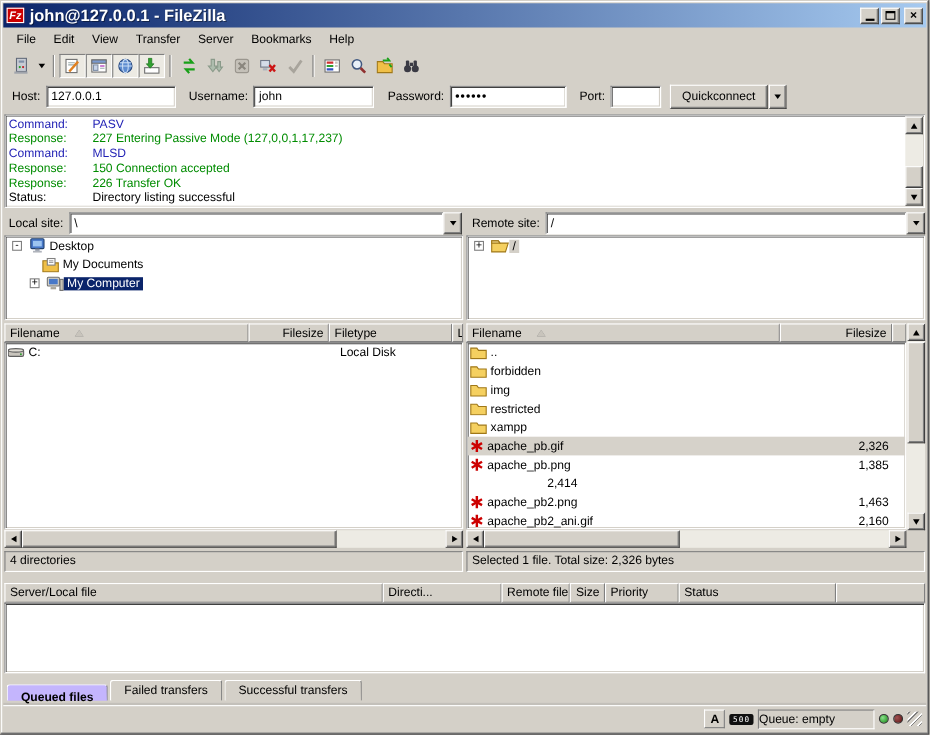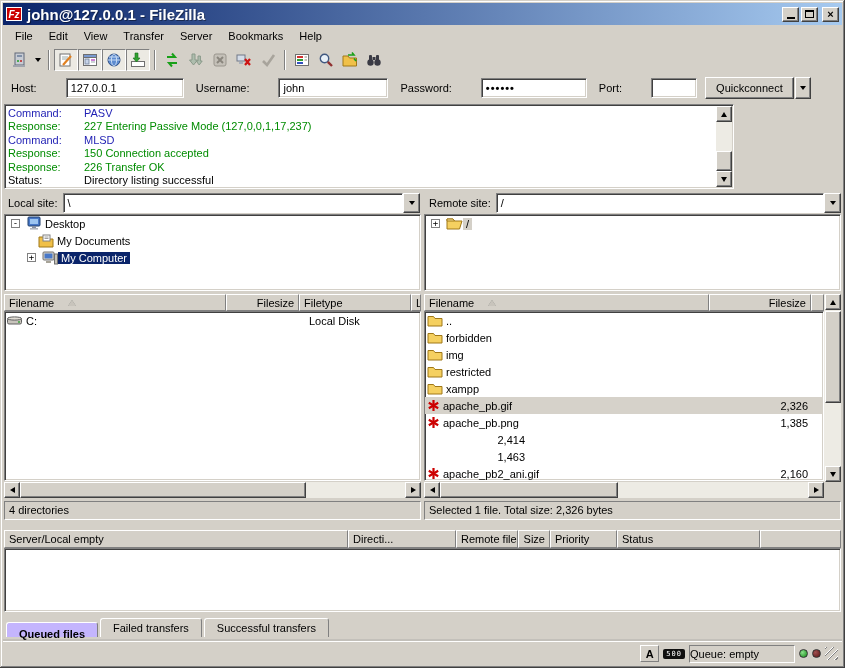--- a/index.html
+++ b/index.html
@@ -35,26 +35,26 @@
   .tbtn { width:24px; height:22px; display:flex; align-items:center; justify-content:center; background:transparent; border:1px solid transparent; }
   .tbtn.pressed { background:#ECEAE3; border-color:#808080 #fff #fff #808080; }
   .tbtn svg { display:block; }
   .caretbtn { width:13px; height:22px; display:flex; align-items:center; justify-content:center; }
   .tri-dn { width:0; height:0; border-left:3px solid transparent; border-right:3px solid transparent; border-top:4px solid #000; }
 
   
   .quickbar { position:absolute; left:3px; top:73px; right:3px; height:29px; display:flex; align-items:center; padding-left:8px; }
   .qlabel { margin-right:5px; }
   .qfield { height:20px; background:#fff; border:1px solid; border-color:#808080 #fff #fff #808080;
-    box-shadow: inset 1px 1px 0 #404040, inset -1px -1px 0 #D4D0C8; padding:3px 4px; white-space:nowrap; overflow:hidden;margin-left:24px; }
+    box-shadow: inset 1px 1px 0 #404040, inset -1px -1px 0 #D4D0C8; padding:3px 4px; white-space:nowrap; overflow:hidden; }
   .qc-btn { height:22px; padding:0 10px; display:flex; align-items:center; }
   .qc-caret { width:16px; height:22px; display:flex; align-items:center; justify-content:center; margin-left:1px; }
 
   
-  .logpanel { position:absolute; left:4px; top:104px; width:730px; height:85px; overflow:hidden; }
+  .logpanel { position:absolute; left:4px; top:104px; width:837px; height:85px; overflow:hidden; }
   .loglines { position:absolute; left:3px; top:2px; right:20px; }
   .logline { height:13.4px; white-space:nowrap; }
   .loglabel { display:inline-block; width:76px; }
   .log-cmd { color:#1F1FB4; }
   .log-resp { color:#008C00; }
   .log-status { color:#000; }
 
   
   .sbtn { position:absolute; width:16px; height:16px; background:#D4D0C8; border:1px solid; border-color:#fff #404040 #404040 #fff;
     box-shadow: inset -1px -1px 0 #808080, inset 1px 1px 0 #D4D0C8; display:flex; align-items:center; justify-content:center; }
@@ -517,33 +517,45 @@
             </svg>
           </span>
           <span>apache_pb.png</span>
         </span>
       <span class="fsize">1,385</span>
     </div>
     <div class="frow">
       <span class="fsize">2,414</span>
     </div>
     <div class="frow">
-      <span class="fsize">1,463</span>
-    </div>
-    <div class="frow">
       <span class="fname">
           <span class="icon">
             <svg width="13" height="13">
               <g stroke="#CC0000" stroke-width="2.2">
                 <path d="M6.5 1 v11"></path>
                 <path d="M1.8 3.8 l9.4 5.4"></path>
                 <path d="M11.2 3.8 L1.8 9.2"></path>
               </g>
             </svg>
           </span>
+          <span>apache_pb2.png</span>
+        </span>
+      <span class="fsize">1,463</span>
+    </div>
+    <div class="frow">
+      <span class="fname">
+          <span class="icon">
+            <svg width="13" height="13">
+              <g stroke="#CC0000" stroke-width="2.2">
+                <path d="M6.5 1 v11"></path>
+                <path d="M1.8 3.8 l9.4 5.4"></path>
+                <path d="M11.2 3.8 L1.8 9.2"></path>
+              </g>
+            </svg>
+          </span>
           <span>apache_pb2_ani.gif</span>
         </span>
       <span class="fsize">2,160</span>
     </div>
   </div>
 
   <div class="track" style="left:824px;top:294px;width:17px;height:188px"></div>
   <div class="sbtn" style="left:824.5px;top:294px">
       <span class="t-up"></span>
     </div>
@@ -568,21 +580,21 @@
   <div class="thumb" style="left:440px;top:482px;width:178px;height:16px"></div>
   <div class="sbtn" style="left:808px;top:482px">
       <span class="t-rt"></span>
     </div>
 
   <div class="statusline" style="left:4px;top:501px;width:417px">4 directories</div>
   <div class="statusline" style="left:424px;top:501px;width:417px">Selected 1 file. Total size: 2,326 bytes</div>
 
   <div class="qhdr">
     <span class="hcell" style="width:344px">
-        <span>Server/Local empty</span>
+        <span>Server/Local file</span>
       </span>
     <span class="hcell" style="width:108px">
         <span>Directi...</span>
       </span>
     <span class="hcell" style="width:62px">
         <span>Remote file</span>
       </span>
     <span class="hcell r" style="width:32px">
         <span>Size</span>
       </span>

